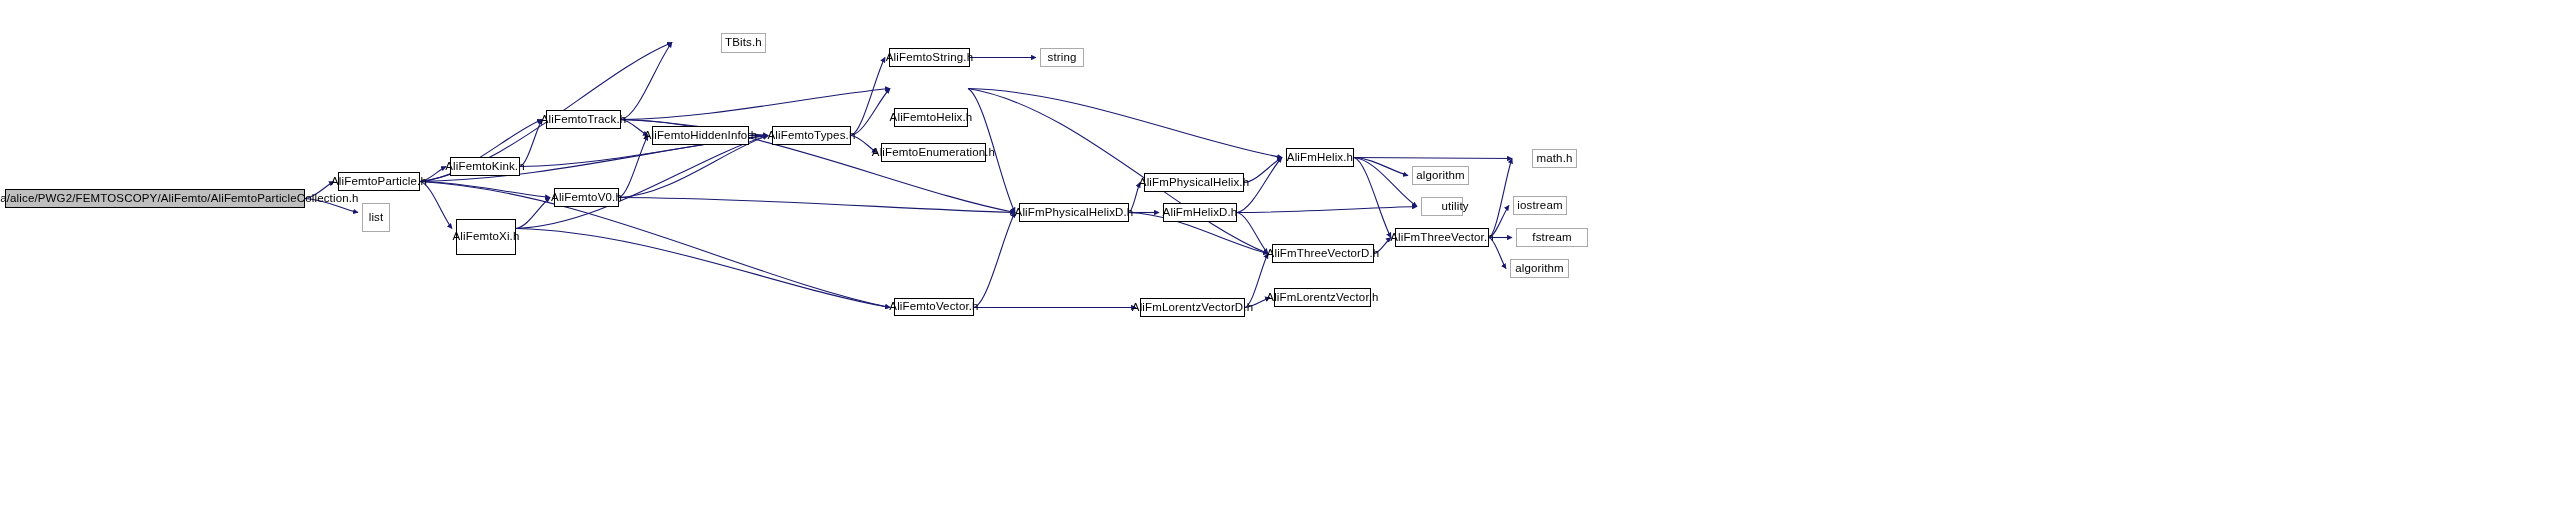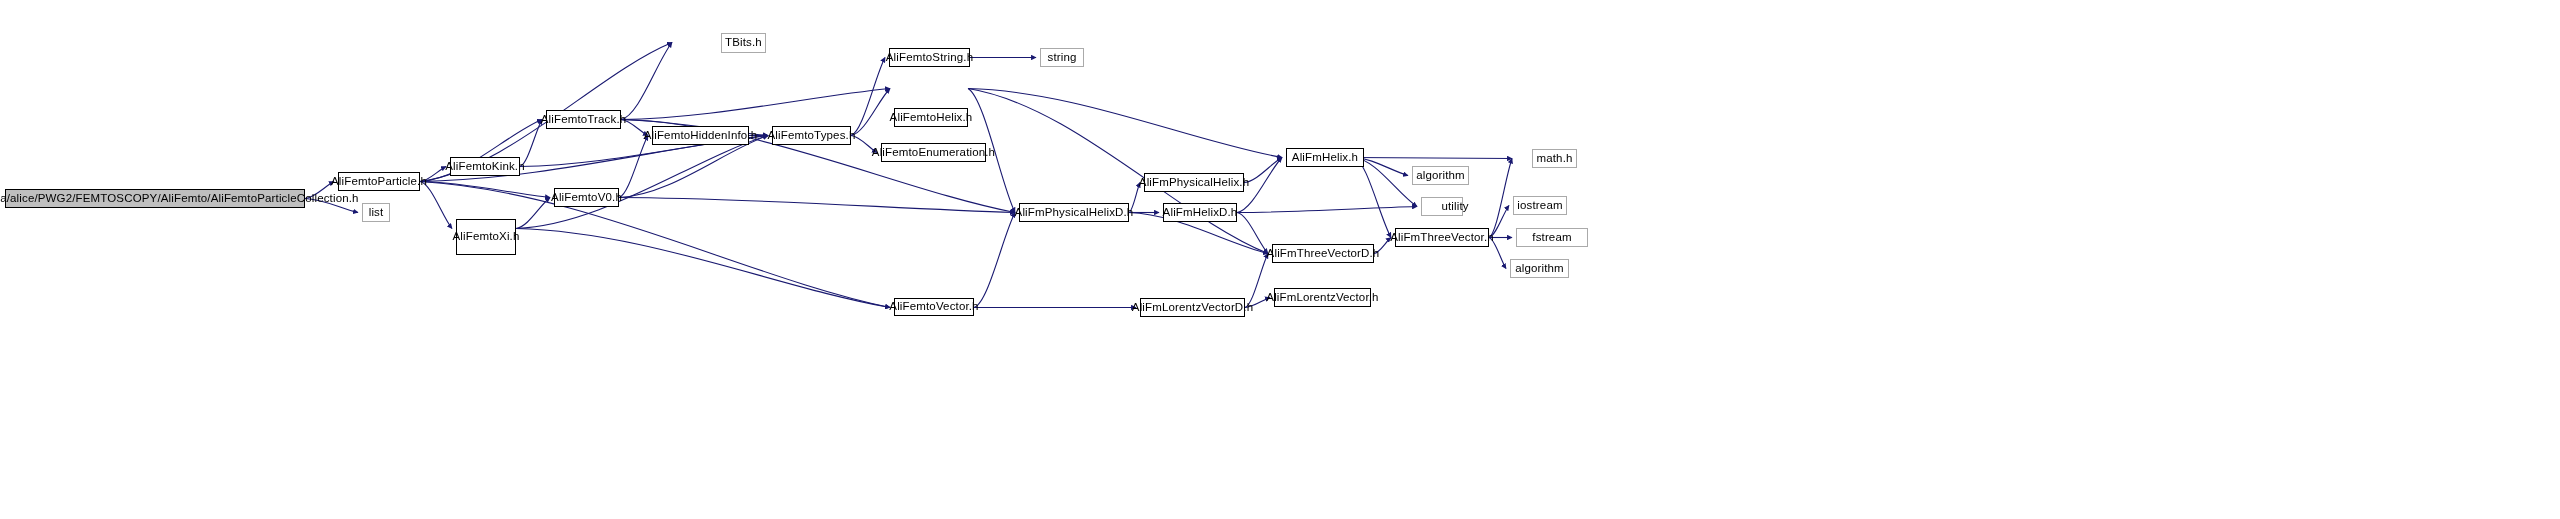--- a/index.html
+++ b/index.html
@@ -114,21 +114,21 @@
         <path d="M 1489 237.5 C 1497.05 234.34, 1505.1 178.25, 1512 158.5" fill="none" stroke="#191970" stroke-width="1.1" marker-end="url(#arrow)"></path>
         <path d="M 1489 237.5 C 1496 236.22, 1503 213.5, 1509 205.5" fill="none" stroke="#191970" stroke-width="1.1" marker-end="url(#arrow)"></path>
         <path d="M 1489 237.5 C 1497.05 237.5, 1505.1 237.5, 1512 237.5" fill="none" stroke="#191970" stroke-width="1.1" marker-end="url(#arrow)"></path>
         <path d="M 1489 237.5 C 1494.95 238.74, 1500.9 260.75, 1506 268.5" fill="none" stroke="#191970" stroke-width="1.1" marker-end="url(#arrow)"></path>
       </g>
   </svg>
   <div id="node-layer">
       <div class="node root" style="left: 5px; top: 189px; width: 300px; height: 19px;">
         <span class="node-label">/Users/lisa/alice/PWG2/FEMTOSCOPY/AliFemto/AliFemtoParticleCollection.h</span>
       </div>
-      <div class="node ext" style="left: 362px; top: 203px; width: 28px; height: 19px;">
+      <div class="node ext" style="left: 362px; top: 203px; width: 28px; height: 29px;">
         <span class="node-label">list</span>
       </div>
       <div class="node" style="left: 338px; top: 172px; width: 82px; height: 19px;">
         <span class="node-label">AliFemtoParticle.h</span>
       </div>
       <div class="node" style="left: 450px; top: 157px; width: 70px; height: 19px;">
         <span class="node-label">AliFemtoKink.h</span>
       </div>
       <div class="node" style="left: 456px; top: 219px; width: 60px; height: 36px;">
         <span class="node-label">AliFemtoXi.h</span>
@@ -174,21 +174,21 @@
       </div>
       <div class="node" style="left: 1163px; top: 203px; width: 74px; height: 19px;">
         <span class="node-label">AliFmHelixD.h</span>
       </div>
       <div class="node" style="left: 1272px; top: 244px; width: 102px; height: 19px;">
         <span class="node-label">AliFmThreeVectorD.h</span>
       </div>
       <div class="node" style="left: 1274px; top: 288px; width: 97px; height: 19px;">
         <span class="node-label">AliFmLorentzVector.h</span>
       </div>
-      <div class="node" style="left: 1286px; top: 148px; width: 78px; height: 19px;">
+      <div class="node" style="left: 1286px; top: 148px; width: 68px; height: 19px;">
         <span class="node-label">AliFmHelix.h</span>
       </div>
       <div class="node" style="left: 1395px; top: 228px; width: 94px; height: 19px;">
         <span class="node-label">AliFmThreeVector.h</span>
       </div>
       <div class="node ext" style="left: 1516px; top: 149px; width: 45px; height: 19px; margin-left: 16px;">
         <span class="node-label">math.h</span>
       </div>
       <div class="node ext" style="left: 1412px; top: 166px; width: 57px; height: 19px;">
         <span class="node-label">algorithm</span>

